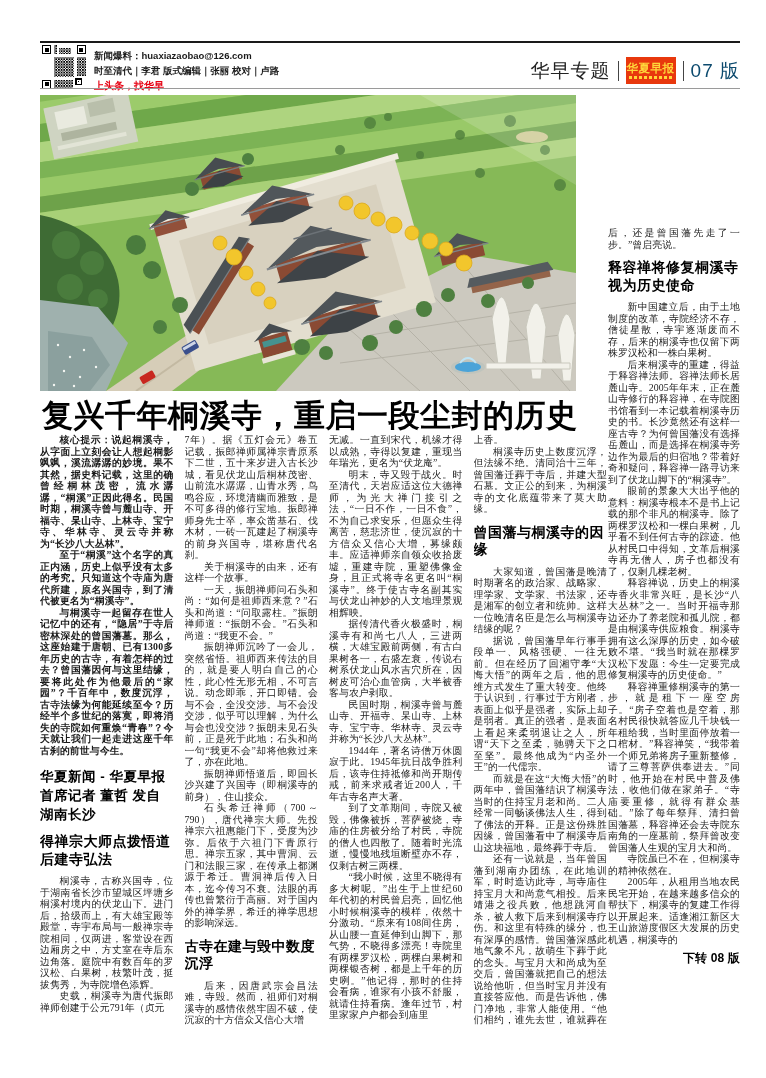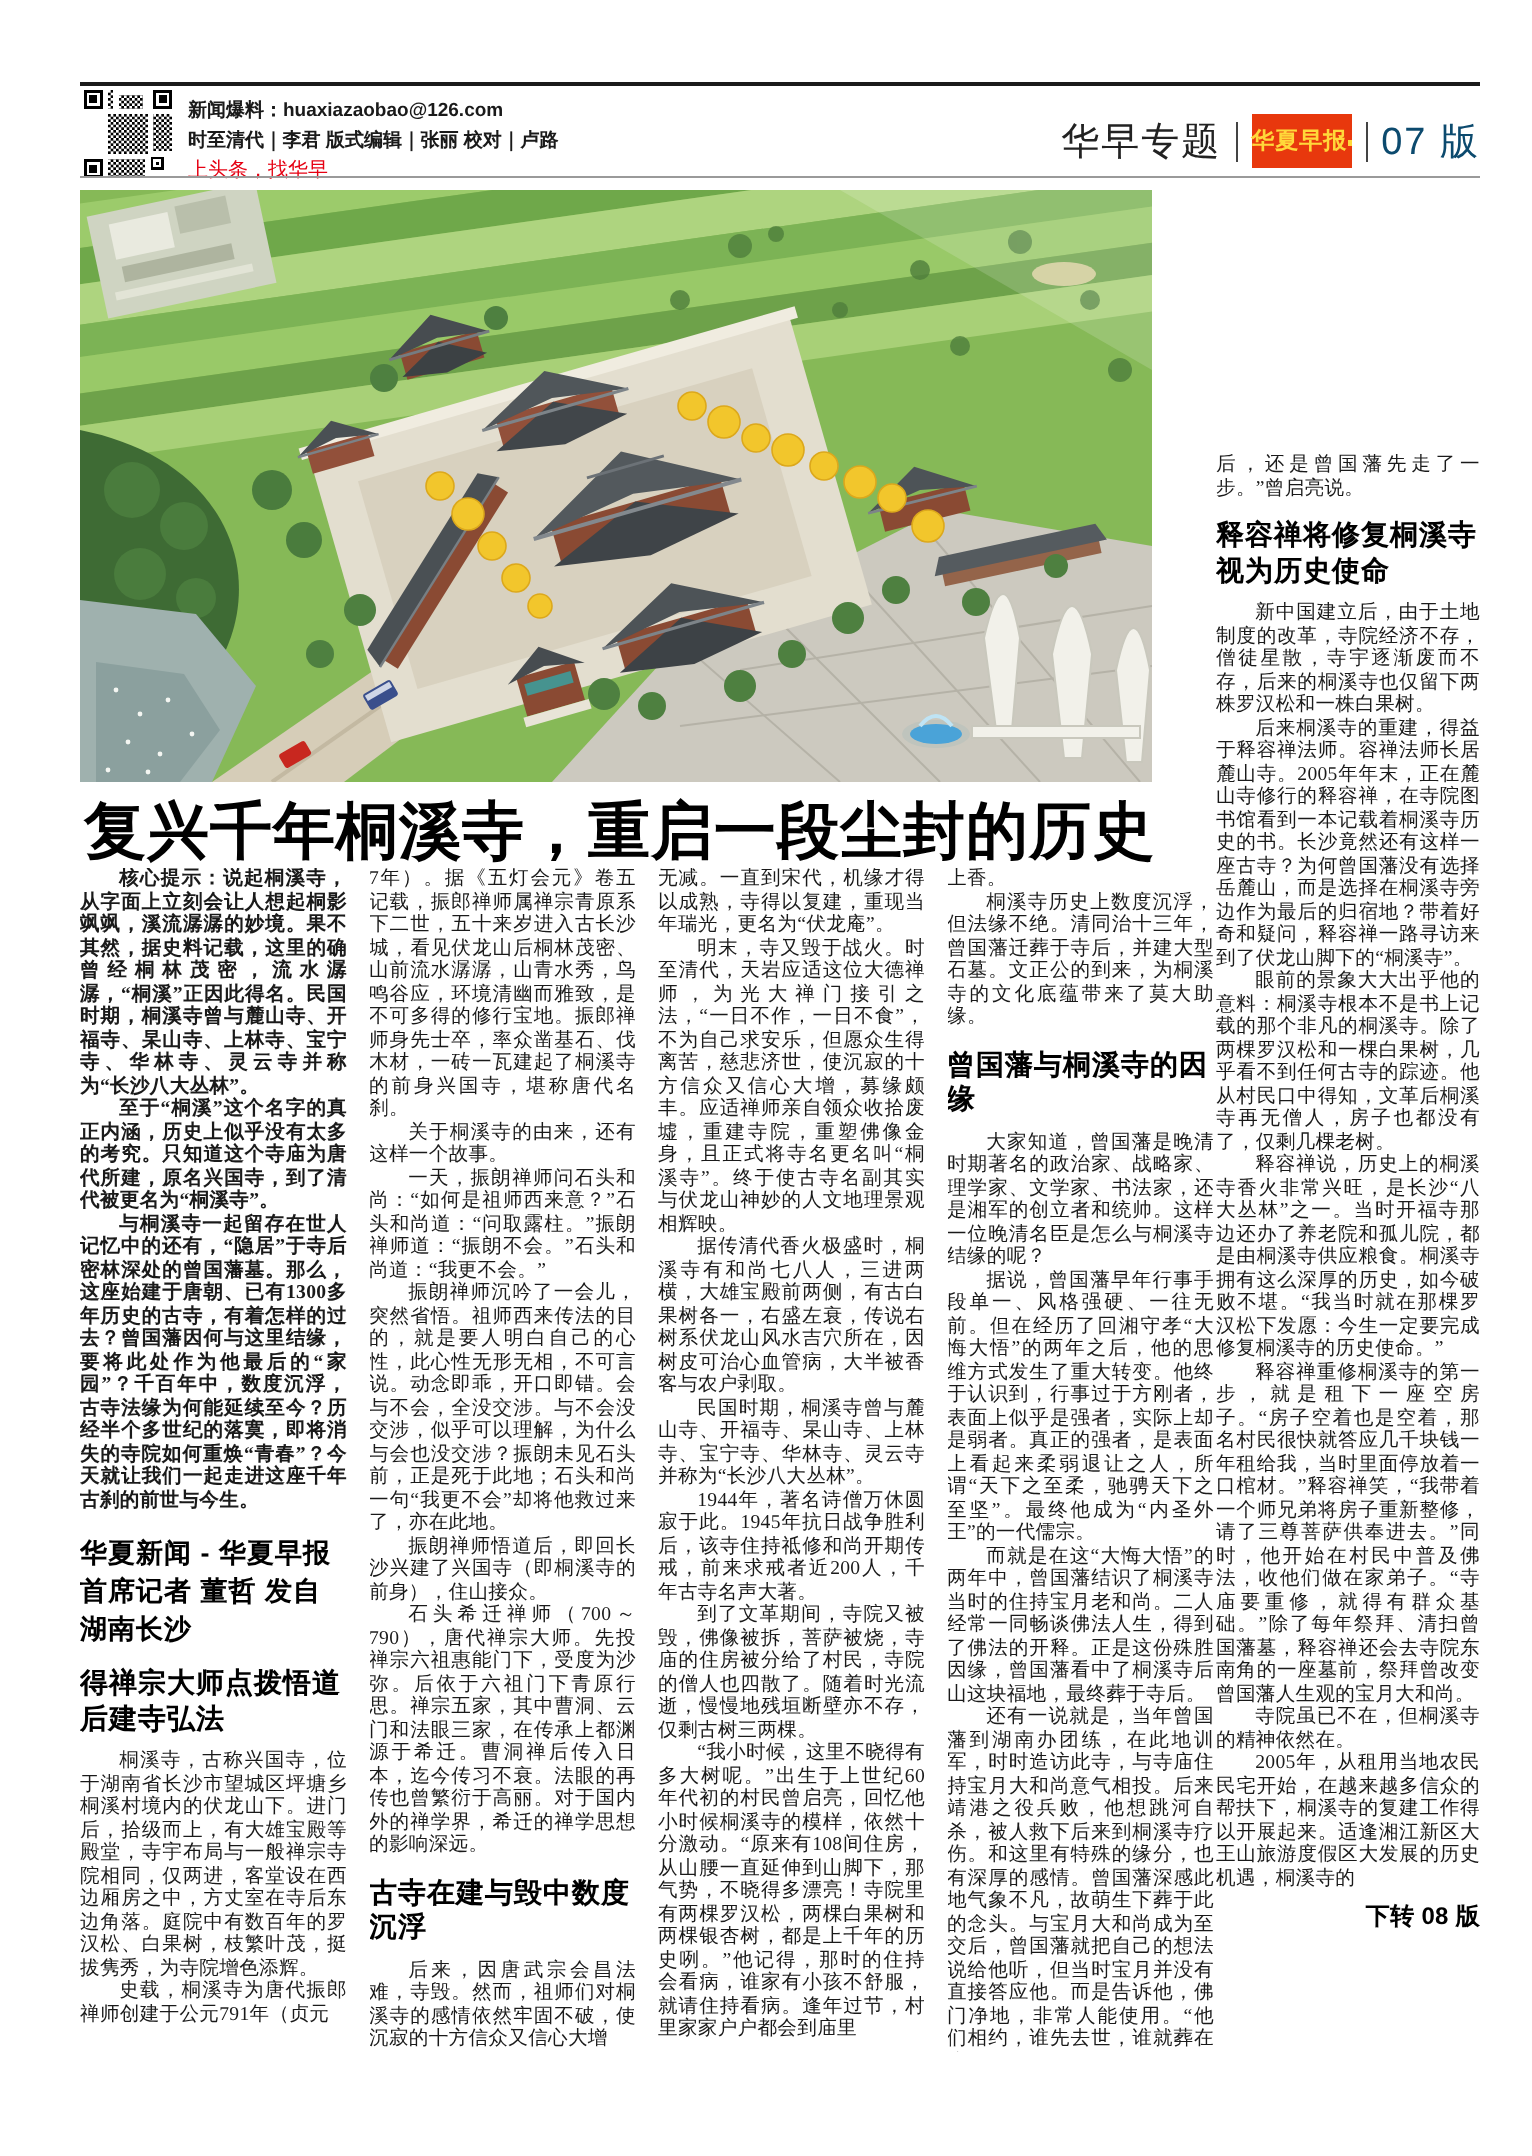--- a/index.html
+++ b/index.html
@@ -10,26 +10,26 @@
   }
   .page { position:relative; width:766px; height:846px; background:#fff; }
 
   
   .topline { position:absolute; left:40px; right:26px; top:41px; border-top:2px solid #1a1a1a; }
   .botline { position:absolute; left:40px; right:26px; top:88px; border-top:1px solid #9a9a9a; }
   .qr { position:absolute; left:42px; top:45px; width:44px; height:44px; }
   .mast-info { position:absolute; left:94px; top:49px; font-family:"Liberation Sans","DejaVu Sans",sans-serif; }
   .mast-info .l1 { font-size:9.5px; font-weight:bold; line-height:13px; }
   .mast-info .l2 { font-size:9.5px; font-weight:bold; line-height:13px; margin-top:2px; }
-  .mast-info .l3 { font-size:10px; font-weight:normal; line-height:13px; margin-top:2px; color:#e60012; }
+  .mast-info .l3 { font-size:10px; font-weight:bold; line-height:13px; margin-top:2px; color:#e60012; }
   .mast-right { position:absolute; right:26px; top:47px; display:flex; align-items:center; gap:7px;
                 font-family:"Liberation Sans","DejaVu Sans",sans-serif;margin-top:10px; }
   .mast-right .sec { font-size:19px; letter-spacing:1px; color:#222; }
   .vbar { width:1px; height:20px; background:#444; }
-  .logo-box { background:#e8380d; width:50px; height:27px; display:flex; flex-direction:row;
+  .logo-box { background:#e8380d; width:50px; height:27px; display:flex; flex-direction:column;
               align-items:center; justify-content:center; }
   .logo-box .logo-txt { color:#ffd83a; font-size:11.5px; font-weight:bold; font-family:"Liberation Serif",serif;
                         line-height:12px; letter-spacing:0.5px; white-space:nowrap; }
   .logo-box .logo-strip { margin-top:2px; width:44px; height:3px;
        background:repeating-linear-gradient(90deg,#ffd83a 0 3px,#e8380d 3px 5px); }
   .mast-right .pno { font-size:19px; letter-spacing:1px; color:#0c4a6e;text-align:center; }
 
   
   .photo { position:absolute; left:40px; top:95px; width:536px; height:296px; overflow:hidden; }
   .photo svg { display:block; width:100%; height:100%; }

